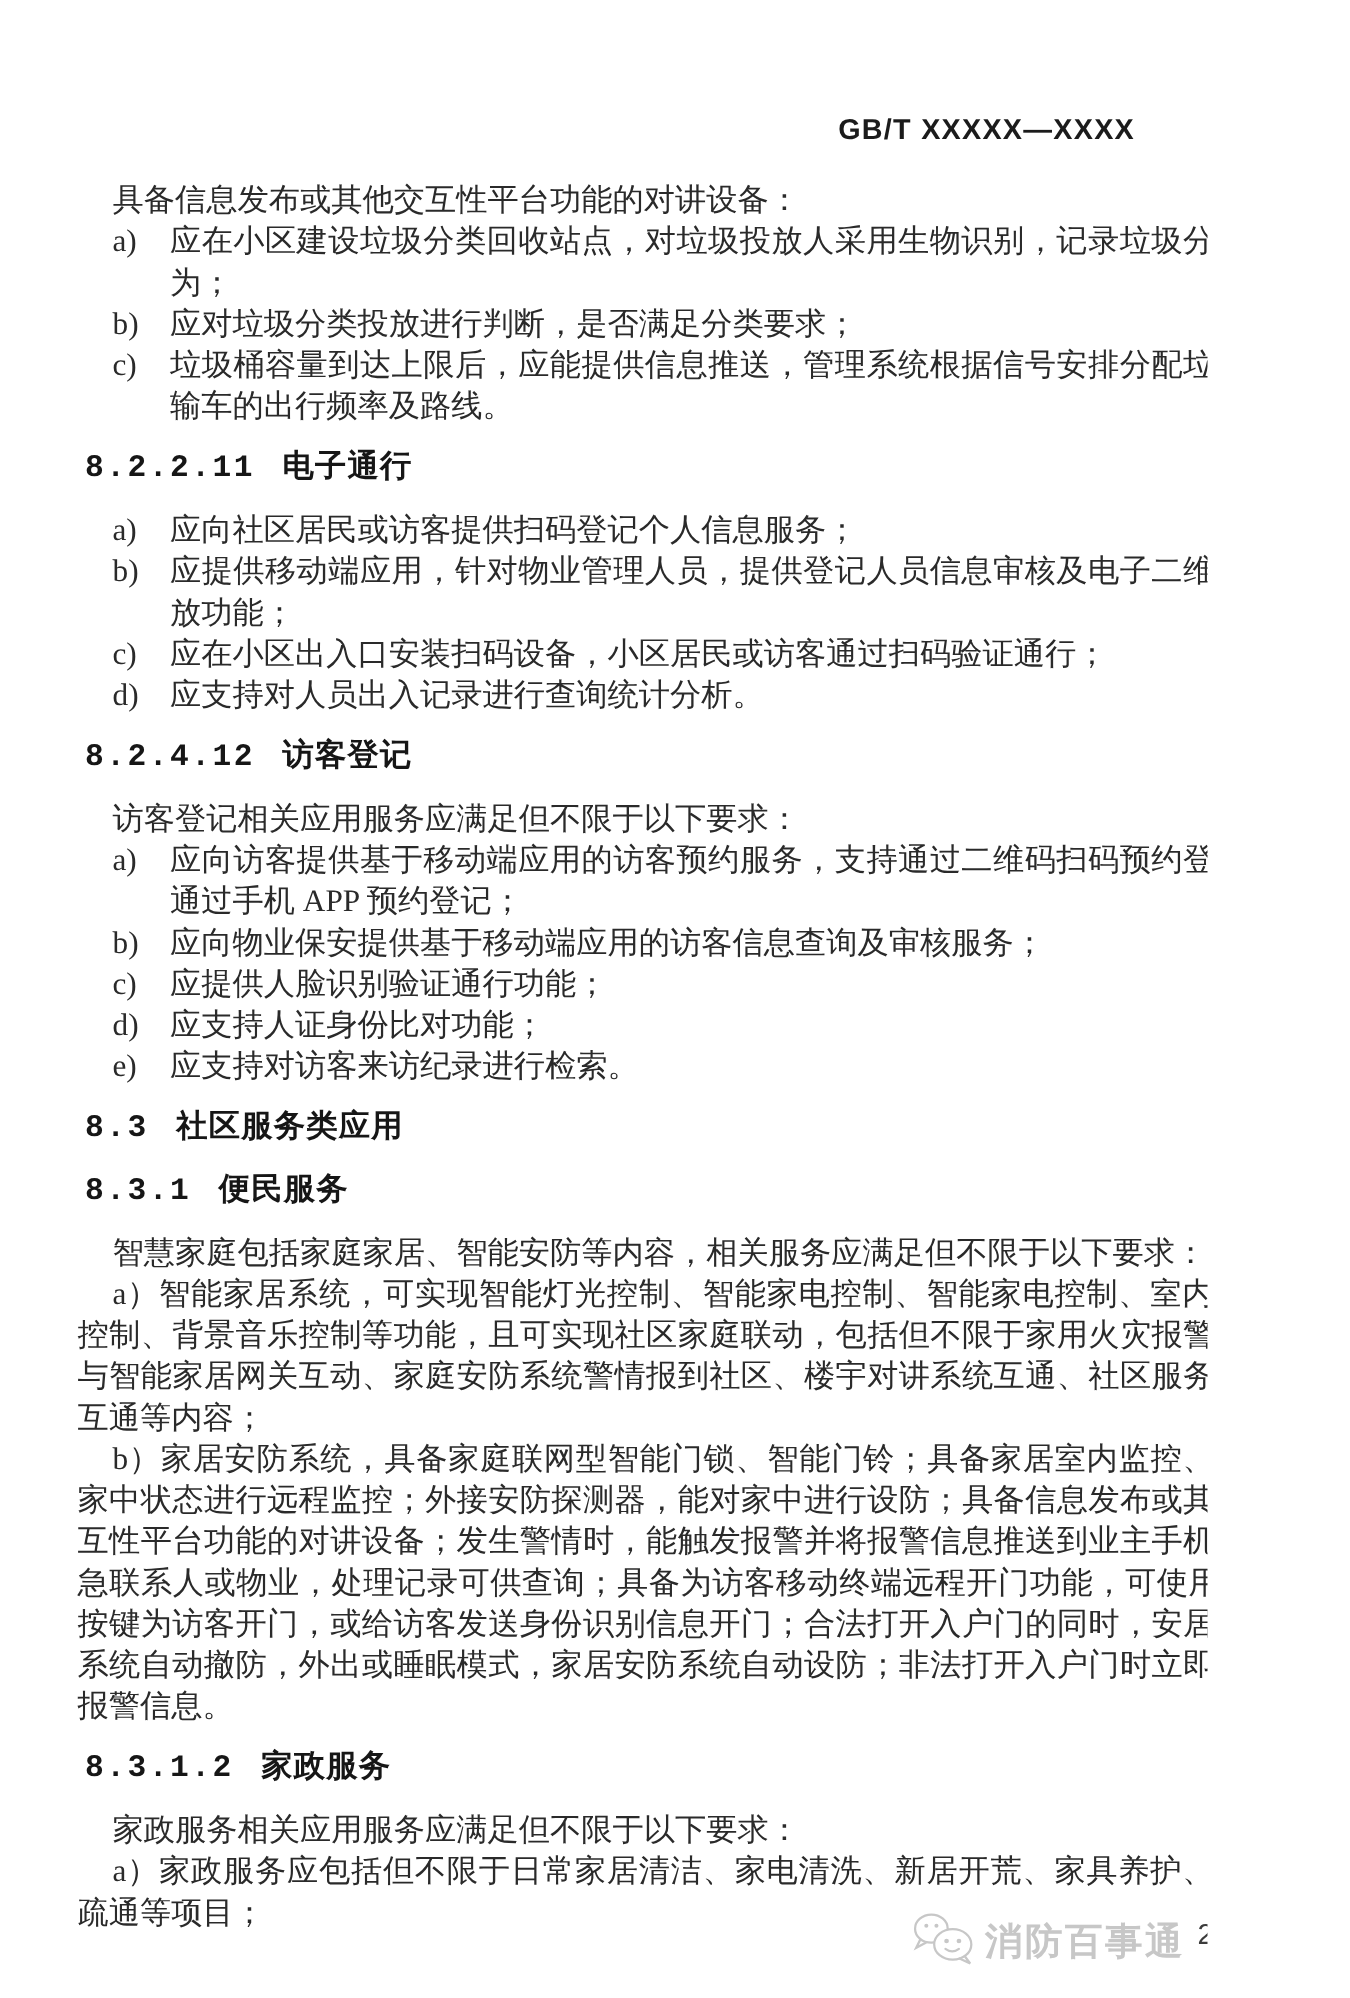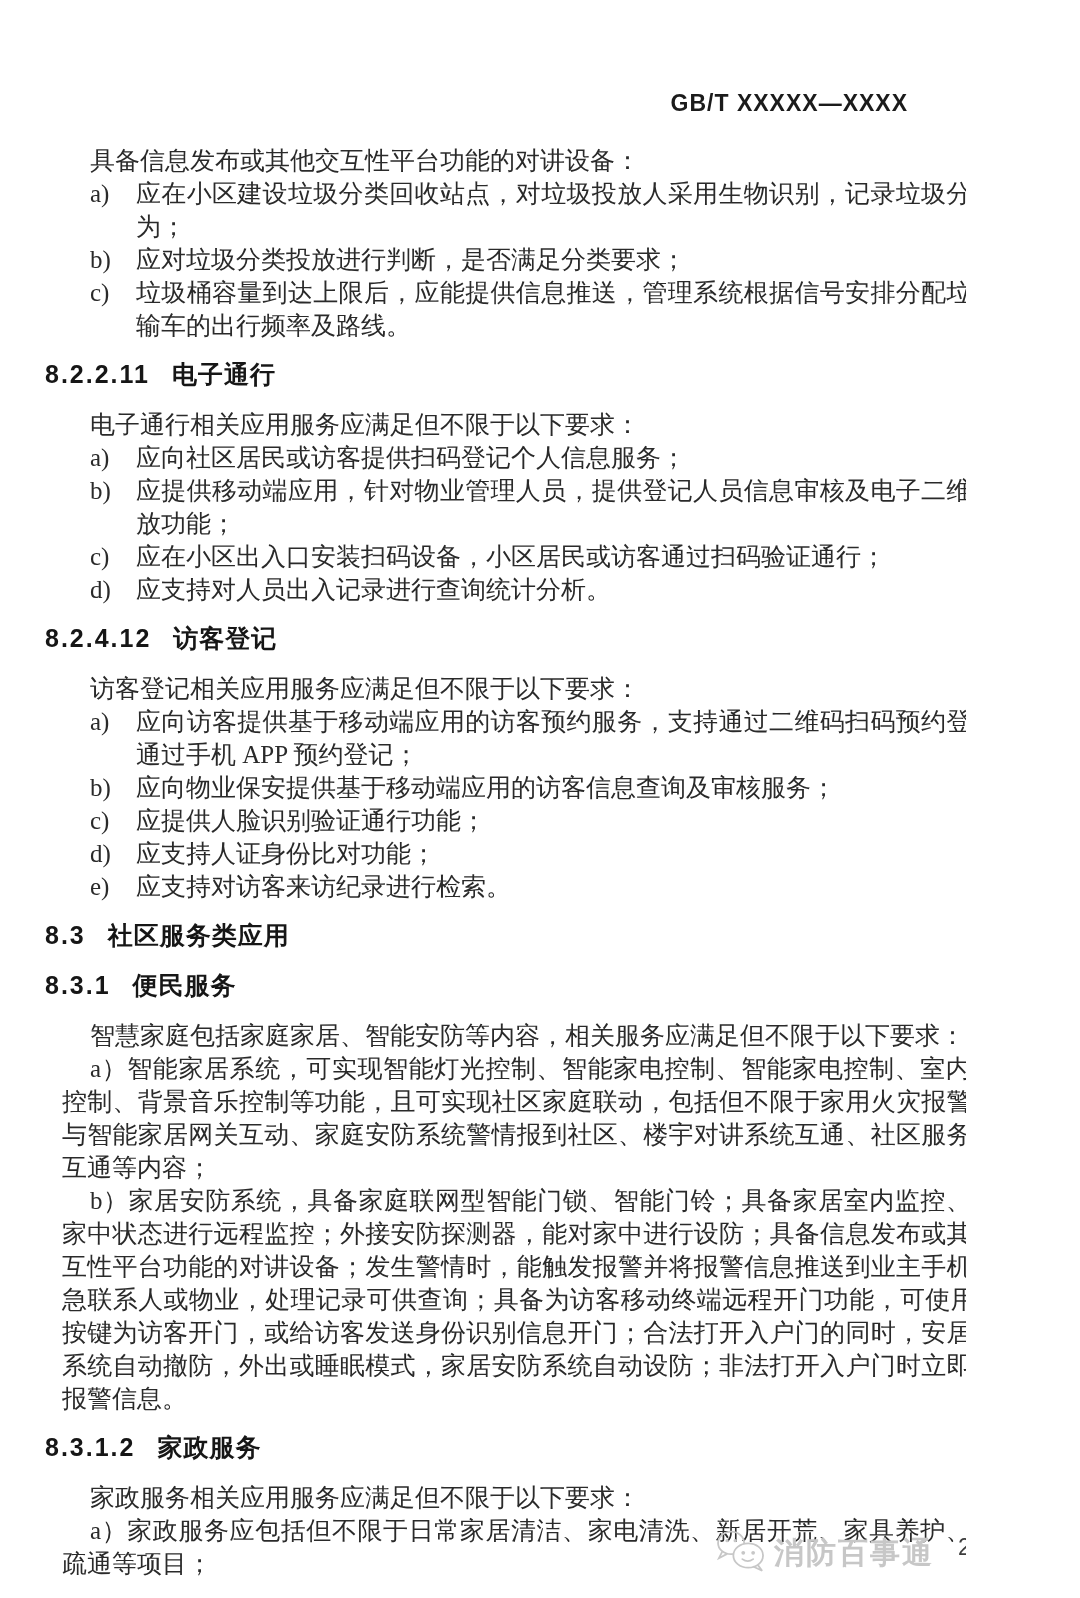--- a/index.html
+++ b/index.html
@@ -41,43 +41,43 @@
   .hang { margin: 0; padding: 0; list-style: none; }
   .hang li {
     display: flex;
     margin-left: 90px;
     margin-right: 58px;
   }
   .hang .lbl { flex: none; width: 46px; }
   .hang .txt { flex: 1; text-align: justify; }
   
   .sec {
-    font-family: Liberation Sans, sans-serif;
+    font-family: Liberation Mono, monospace;
     font-weight: bold;
     font-size: 25px;
     color: #161616;
-    margin: 16px 58px 17px 45px;
+    margin: 16px 58px 17px 68px;
     line-height: 33px;
   }
   .sec .num { letter-spacing: 2px; }
   .sec .ttl { margin-left: 22px; letter-spacing: 1px; }
   
   .page-num {
     position: absolute;
     top: 1534px;
     left: 958px;
     font-family: "Liberation Sans", sans-serif;
     font-size: 23px;
     color: #3c3c3c;
     z-index: 0;
   }
   .watermark {
     position: absolute;
     top: 1528px;
-    right: 32px;
+    right: 18px;
     display: flex;
     align-items: center;
     z-index: 1;
   }
   .wm-icon { flex: none; margin-right: 6px; }
   .wm-text {
     font-family: "Liberation Sans", sans-serif;
     font-weight: bold;
     font-size: 30px;
     letter-spacing: 2px;
@@ -106,21 +106,20 @@
       </li>
       <li>
         <span class="lbl">c)</span>
         <span class="txt">垃圾桶容量到达上限后，应能提供信息推送，管理系统根据信号安排分配垃圾运输车的出行频率及路线。</span>
       </li>
     </ul>
 
     <h3 class="sec">
       <span class="num">8.2.2.11</span><span class="ttl">电子通行</span>
     </h3>
-    <p class="para">电子通行相关应用服务应满足但不限于以下要求：</p>
     <ul class="hang">
       <li>
         <span class="lbl">a)</span>
         <span class="txt">应向社区居民或访客提供扫码登记个人信息服务；</span>
       </li>
       <li>
         <span class="lbl">b)</span>
         <span class="txt">应提供移动端应用，针对物业管理人员，提供登记人员信息审核及电子二维码发放功能；</span>
       </li>
       <li>

